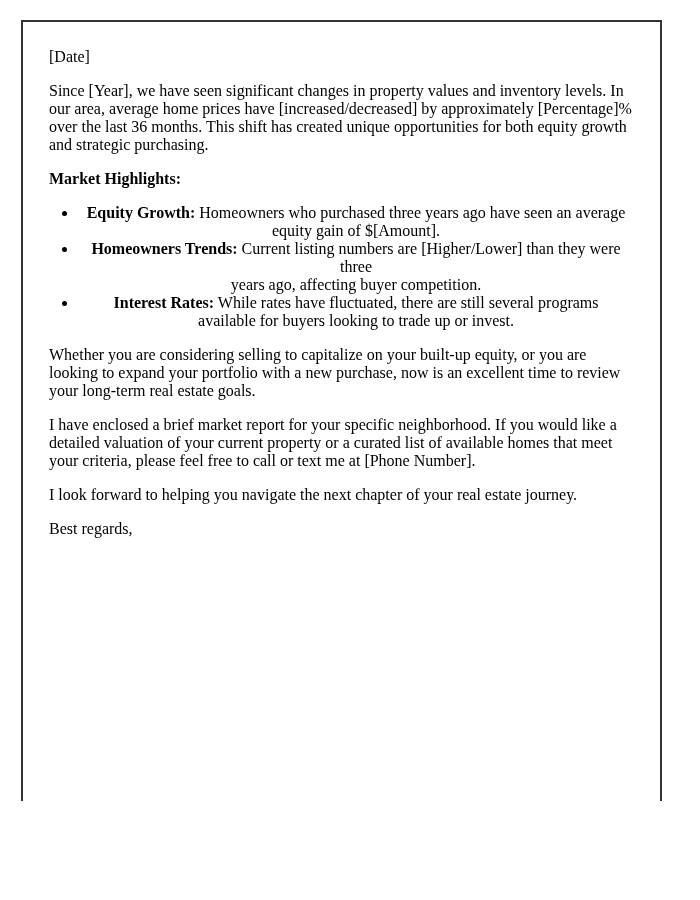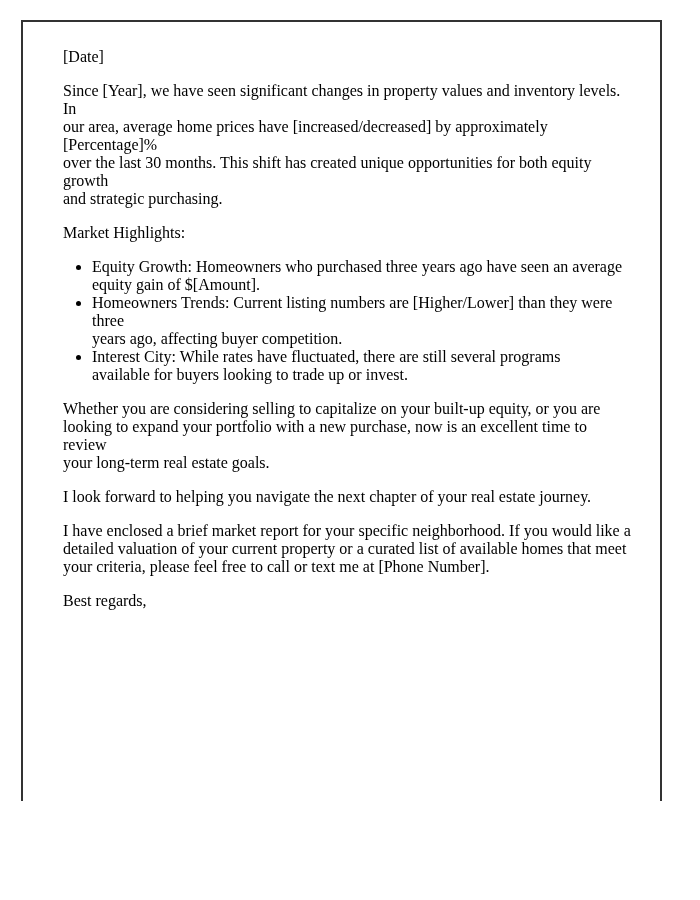--- a/index.html
+++ b/index.html
@@ -19,77 +19,78 @@
   .letter-box {
     position: absolute;
     left: 21px;
     top: 20px;
     width: 641px;
     height: 781px;
     box-sizing: border-box;
     border: 2px solid #333333;
     border-bottom: none;
     background: #ffffff;
-    padding: 10px 26px 0 40px;
+    padding: 10px 26px 0 26px;
     overflow: hidden;
   }
   .para {
     font-size: 16px;
     line-height: 18px;
     margin: 16px 0;
     white-space: pre-line;
   }
   .bold {
-    font-weight: normal;
+    font-weight: bold;
   }
   ul.highlights {
     margin: 16px 0;
     padding: 0 0 0 29px;
     list-style: disc outside;
+    text-align: center;
   }
   ul.highlights li {
     font-size: 16px;
     line-height: 18px;
     white-space: pre-line;
   }
 </style>
 </head>
 <body>
 
 <div class="screen">
   <div class="letter-box">
 
     <p class="para">[Date]</p>
 
 
 
 
     <p class="para">Since [Year], we have seen significant changes in property values and inventory levels. In
 our area, average home prices have [increased/decreased] by approximately [Percentage]%
-over the last 30 months. This shift has created unique opportunities for both equity growth
+over the last 36 months. This shift has created unique opportunities for both equity growth
 and strategic purchasing.</p>
 
     <p class="para bold">Market Highlights:</p>
 
     <ul class="highlights">
       <li><span class="bold">Equity Growth:</span><span> Homeowners who purchased three years ago have seen an average
 equity gain of $[Amount].</span></li>
       <li><span class="bold">Homeowners Trends:</span><span> Current listing numbers are [Higher/Lower] than they were three
 years ago, affecting buyer competition.</span></li>
-      <li><span class="bold">Interest City:</span><span> While rates have fluctuated, there are still several programs
+      <li><span class="bold">Interest Rates:</span><span> While rates have fluctuated, there are still several programs
 available for buyers looking to trade up or invest.</span></li>
     </ul>
 
     <p class="para">Whether you are considering selling to capitalize on your built-up equity, or you are
 looking to expand your portfolio with a new purchase, now is an excellent time to review
 your long-term real estate goals.</p>
 
-    <p class="para">I look forward to helping you navigate the next chapter of your real estate journey.</p>
-
     <p class="para">I have enclosed a brief market report for your specific neighborhood. If you would like a
 detailed valuation of your current property or a curated list of available homes that meet
 your criteria, please feel free to call or text me at [Phone Number].</p>
+
+    <p class="para">I look forward to helping you navigate the next chapter of your real estate journey.</p>
 
     <p class="para">Best regards,</p>
 
 
   </div>
 </div>
 
 </body></html>

